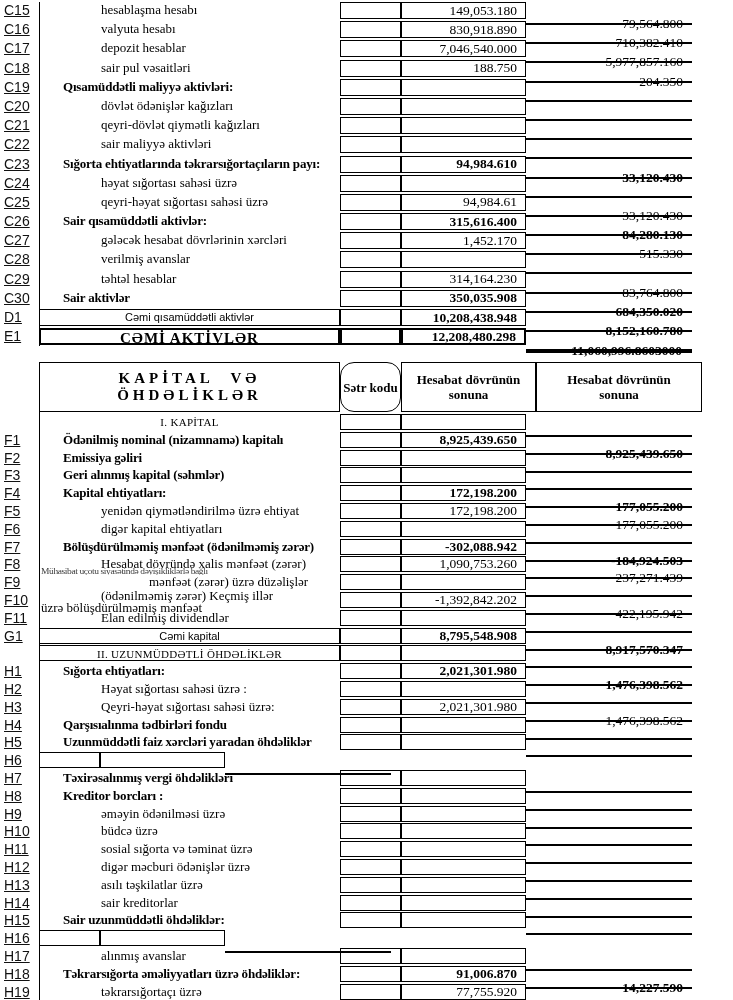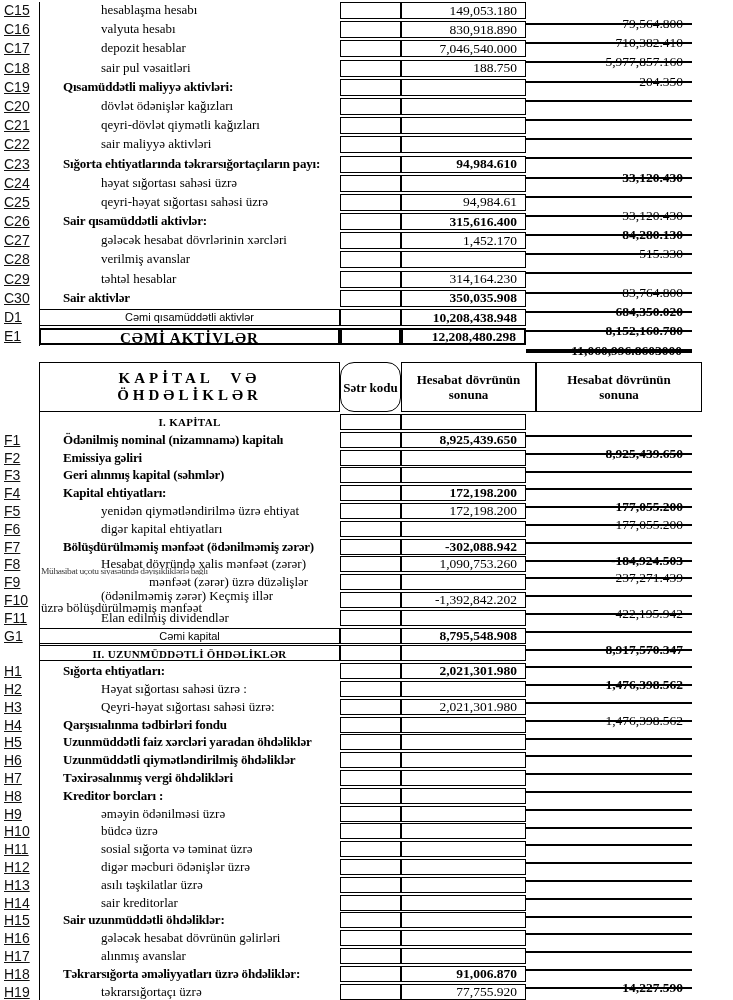--- a/index.html
+++ b/index.html
@@ -22,21 +22,21 @@
        justify-content:flex-end;padding-right:8px;white-space:nowrap;}
   .v1{width:125px;}
   .v2{width:166px;margin-top:21px;}
   .val.b{font-weight:bold;}
   
   .s-head .desc{font-weight:bold;letter-spacing:-0.2px;padding-left:24px;}
   .s-sub .desc .main{padding-left:60px;}
   .s-total-sans .desc{font-family:"Liberation Sans",sans-serif;font-size:11px;text-align:center;
                       border:1.5px solid #000;padding-top:0;}
   .s-grand .desc{text-align:center;font-weight:bold;font-size:15px;letter-spacing:1px;}
-  .s-section .desc{text-align:center;font-weight:bold;font-size:11px;letter-spacing:0.3px;}
+  .s-section .desc{text-align:center;font-weight:normal;font-size:11px;letter-spacing:0.3px;}
   .boxed .desc{border:1px solid #000;}
   .r-g1 .desc{border:1.5px solid #000;}
   .r-d1 .desc{border:1.5px solid #000;}
   .r-e1 .desc{border:2px solid #000;}
   .r-e1 .code,.r-e1 .val{border-width:2px;}
   
   .ghostline{display:block;font-size:9.5px;line-height:8px;height:8px;opacity:0.8;
              letter-spacing:-0.4px;white-space:nowrap;overflow:hidden;transform:scaleY(0.85);
              transform-origin:top left;margin-top:-2px;}
   .r-f9 .desc{padding-top:0;margin-top:-4px;}
@@ -405,23 +405,20 @@
     <div class="rowcode">H5</div>
     <div class="cell desc">
             <span class="main">Uzunmüddətli faiz xərcləri yaradan öhdəliklər</span>
           </div>
     <div class="cell code"></div>
     <div class="cell val v1"></div>
     <div class="cell val v2"></div>
   </div>
         <div class="row s-head">
     <div class="rowcode">H6</div>
-    <div class="cell desc">
-            <span class="main">Uzunmüddətli qiymətləndirilmiş öhdəliklər</span>
-          </div>
     <div class="cell code"></div>
     <div class="cell val v1"></div>
     <div class="cell val v2"></div>
   </div>
         <div class="row s-head">
     <div class="rowcode">H7</div>
     <div class="cell desc">
             <span class="main">Təxirəsalınmış vergi öhdəlikləri</span>
           </div>
     <div class="cell code"></div>
@@ -495,23 +492,20 @@
     <div class="rowcode">H15</div>
     <div class="cell desc">
             <span class="main">Sair uzunmüddətli öhdəliklər:</span>
           </div>
     <div class="cell code"></div>
     <div class="cell val v1"></div>
     <div class="cell val v2"></div>
   </div>
         <div class="row s-sub">
     <div class="rowcode">H16</div>
-    <div class="cell desc">
-            <span class="main">gələcək hesabat dövrünün gəlirləri</span>
-          </div>
     <div class="cell code"></div>
     <div class="cell val v1"></div>
     <div class="cell val v2"></div>
   </div>
         <div class="row s-sub">
     <div class="rowcode">H17</div>
     <div class="cell desc">
             <span class="main">alınmış avanslar</span>
           </div>
     <div class="cell code"></div>

